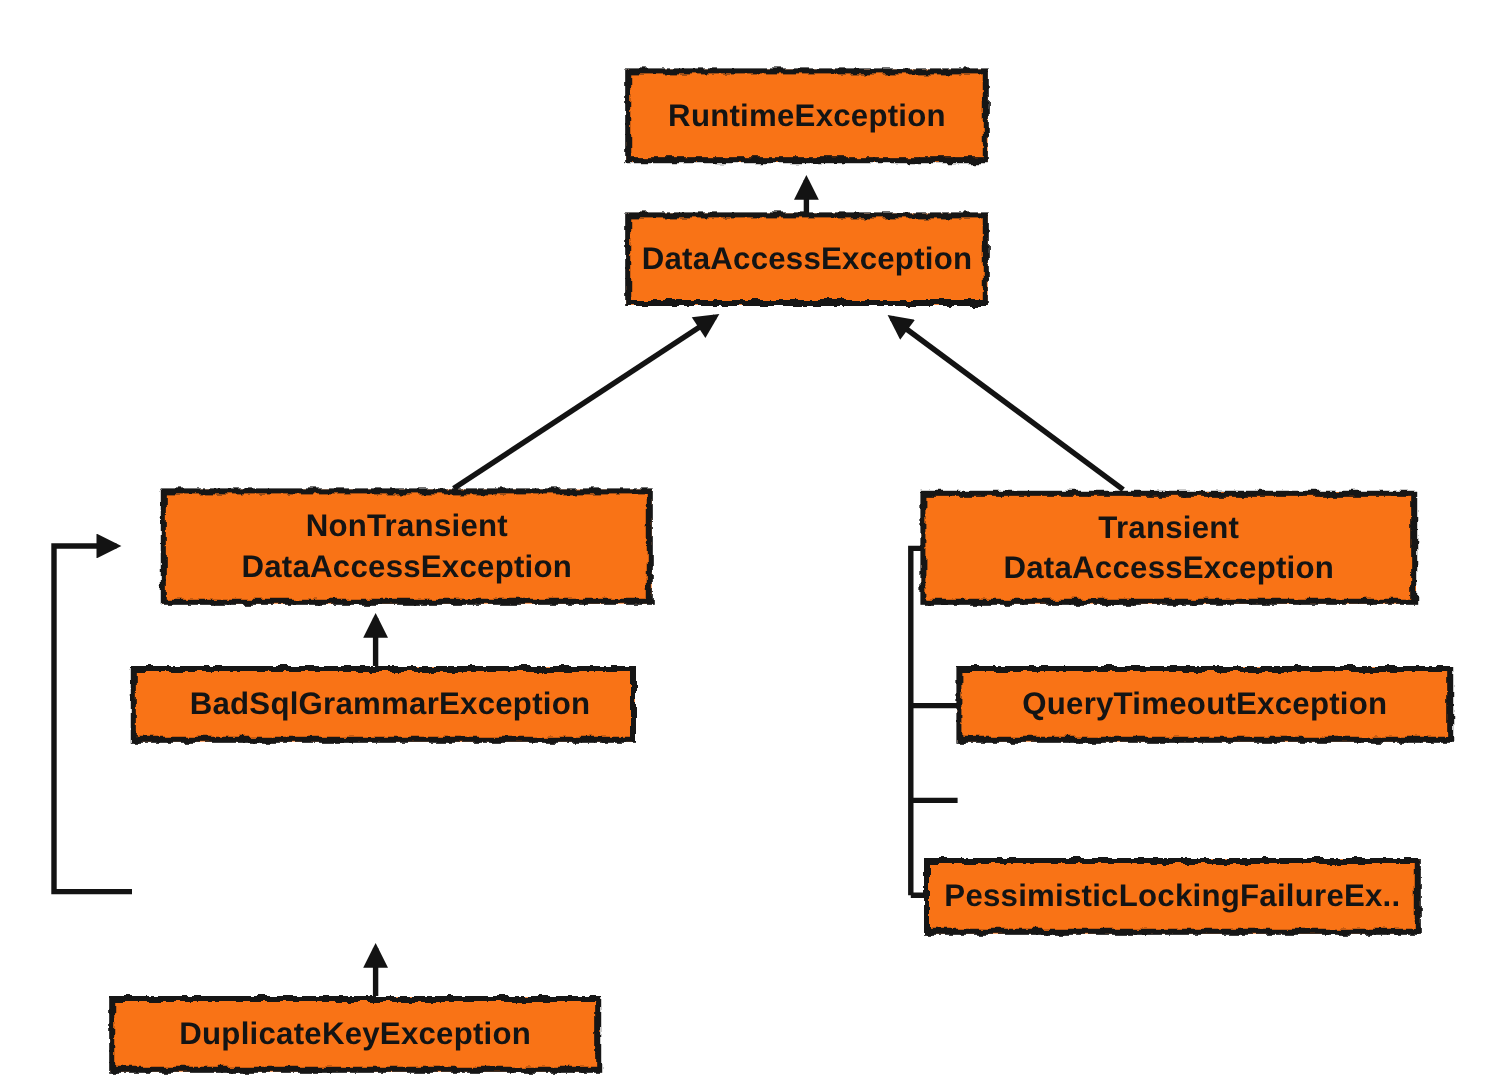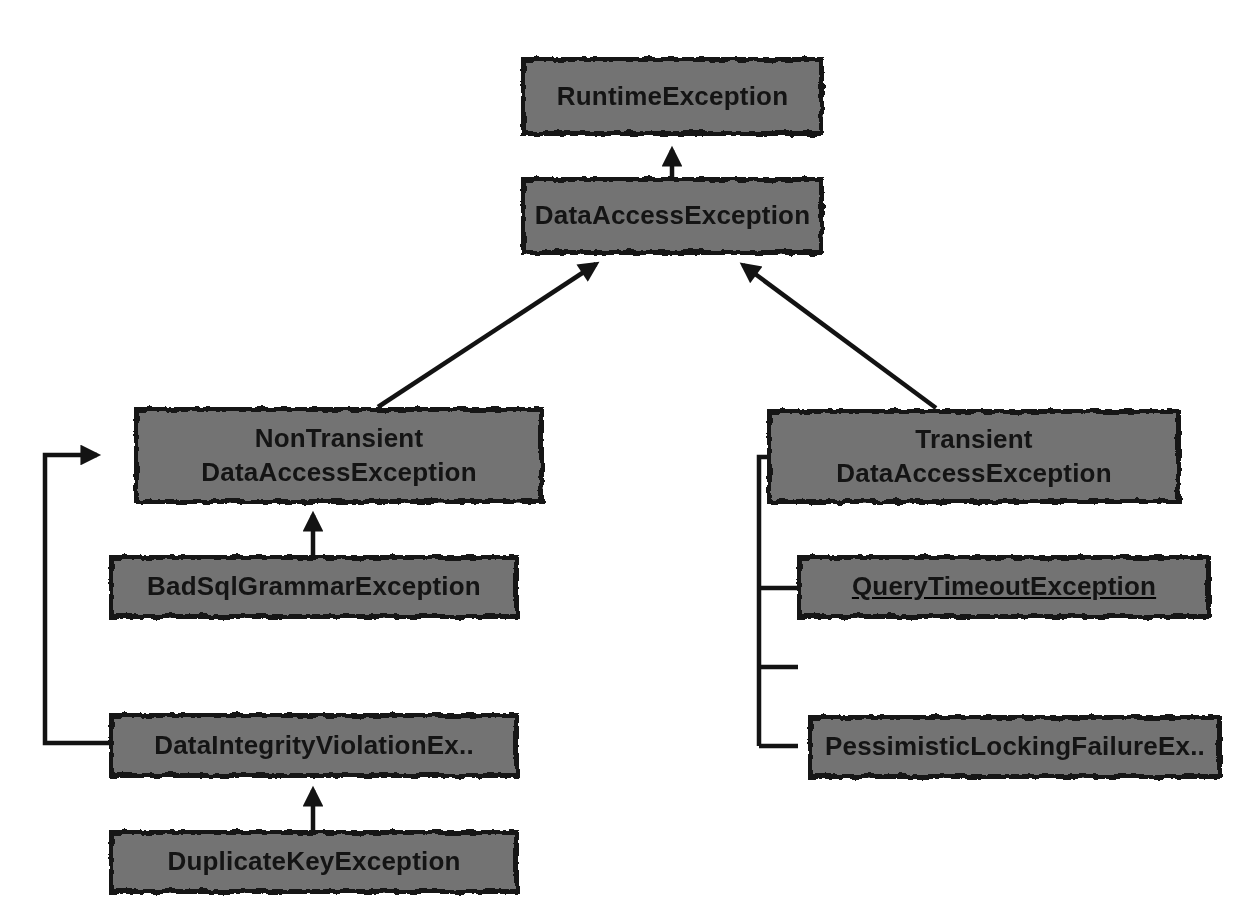--- a/index.html
+++ b/index.html
@@ -21,21 +21,21 @@
     top: 0;
     width: 1244px;
     height: 906px;
   }
   .node {
     position: absolute;
     display: flex;
     align-items: center;
     justify-content: center;
     text-align: center;
-    background: #737373;
+    background: #f97316;
   }
   
   .node::before {
     content: "";
     position: absolute;
     inset: -1px;
     border: 5px solid #131313;
     filter: url(#rough-stroke);
     pointer-events: none;
   }
@@ -45,27 +45,27 @@
     font-size: 26px;
     line-height: 1.3;
     color: #141414;
     white-space: pre-line;
     letter-spacing: 0.2px;
   }
   
   #node-runtime        { left: 522px; top:  58px; width: 301px; height:  77px; }
   #node-dataaccess     { left: 522px; top: 178px; width: 301px; height:  76px; }
   #node-nontransient   { left: 110px; top: 408px; width: 408px; height:  95px; margin-left: 25px; }
-  #node-badsql         { left: 110px; top: 556px; width: 408px; height:  62px; }
+  #node-badsql         { left: 110px; top: 556px; width: 408px; height:  62px; padding-left: 11px; }
   #node-dataintegrity  { left: 110px; top: 714px; width: 408px; height:  63px; }
-  #node-duplicatekey   { left: 110px; top: 831px; width: 408px; height:  62px; }
+  #node-duplicatekey   { left: 92px; top: 831px; width: 408px; height:  62px; }
   #node-transient      { left: 768px; top: 410px; width: 412px; height:  93px; }
-  #node-querytimeout   { left: 798px; top: 556px; width: 412px; height:  62px; text-decoration: underline; }
+  #node-querytimeout   { left: 798px; top: 556px; width: 412px; height:  62px; }
   #node-optimistic     { left: 798px; top: 637px; width: 412px; height:  61px; }
-  #node-pessimistic    { left: 809px; top: 716px; width: 412px; height:  62px; }
+  #node-pessimistic    { left: 771px; top: 716px; width: 412px; height:  62px; }
 </style>
 </head>
 <body>
 
 <div class="canvas">
 
   <svg class="edges-layer" width="1244" height="906" viewBox="0 0 1244 906">
     <defs>
       <filter id="rough-stroke" x="-10%" y="-10%" width="120%" height="120%">
         <feTurbulence type="fractalNoise" baseFrequency="0.09" numOctaves="3" seed="7" result="noise"></feTurbulence>
@@ -107,23 +107,20 @@
 
   <div class="node" id="node-nontransient">
     <span class="node-label">NonTransient
 DataAccessException</span>
   </div>
 
   <div class="node" id="node-badsql">
     <span class="node-label">BadSqlGrammarException</span>
   </div>
 
-  <div class="node" id="node-dataintegrity">
-    <span class="node-label">DataIntegrityViolationEx..</span>
-  </div>
 
   <div class="node" id="node-duplicatekey">
     <span class="node-label">DuplicateKeyException</span>
   </div>
 
   <div class="node" id="node-transient">
     <span class="node-label">Transient
 DataAccessException</span>
   </div>
 

